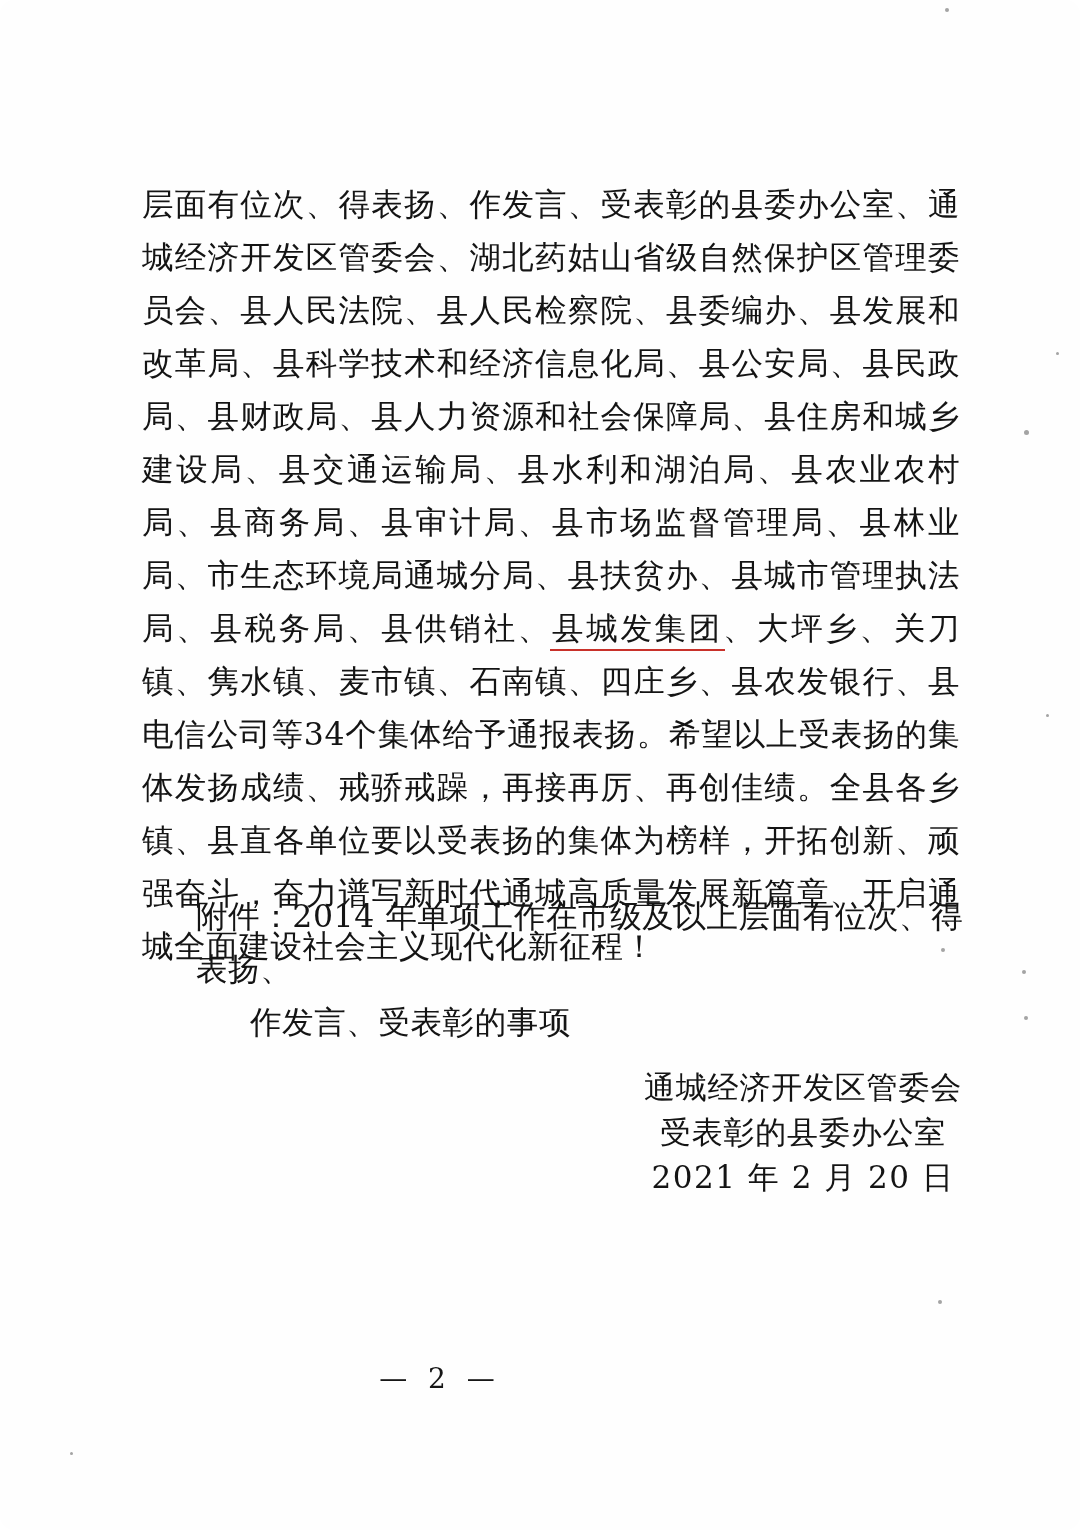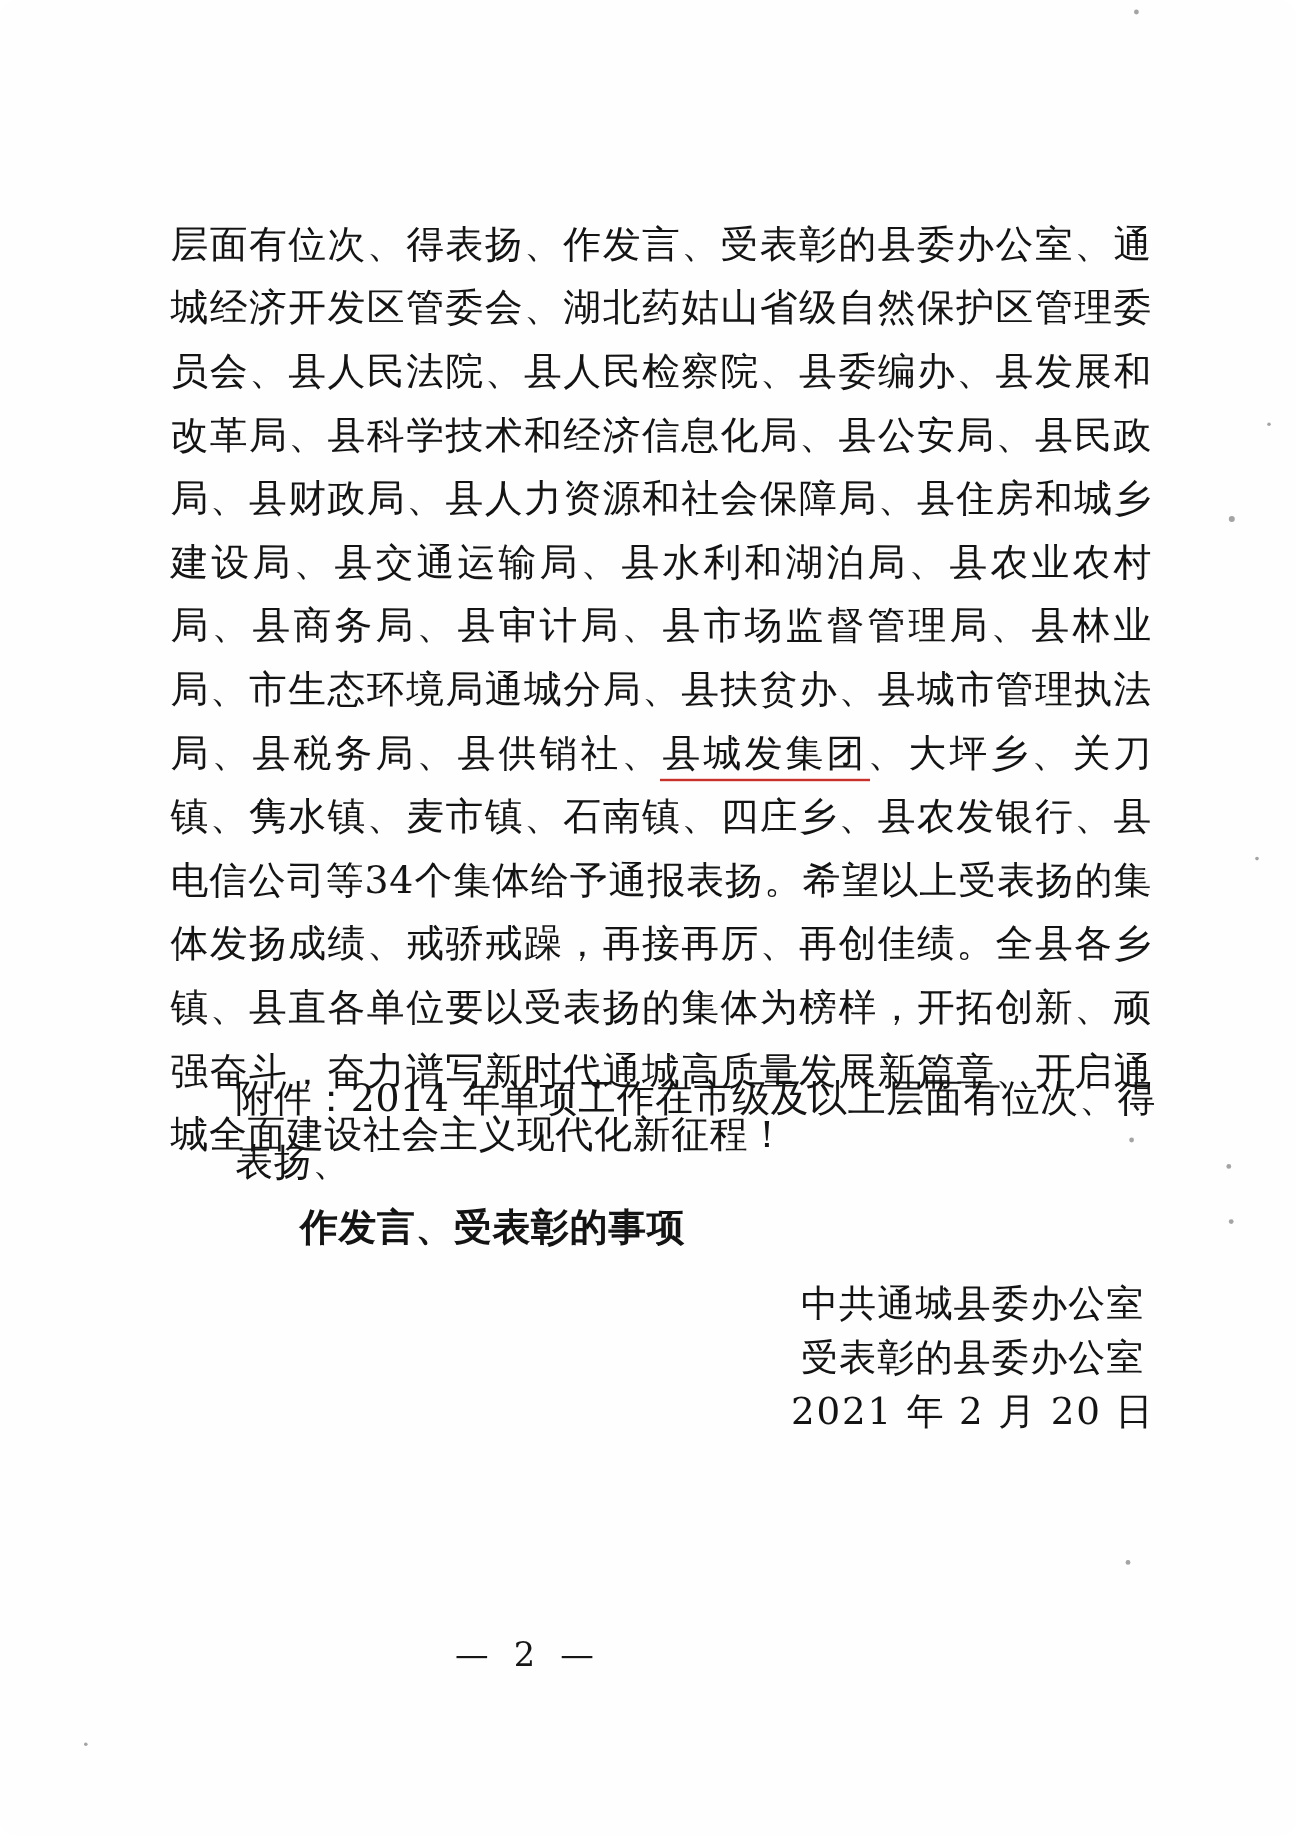--- a/index.html
+++ b/index.html
@@ -62,21 +62,20 @@
     left: 196px;
     top: 890px;
     width: 770px;
     font-size: 31.5px;
     line-height: 53px;
     letter-spacing: 0.6px;
     color: #141414;
   }
   .attachment .line2 {
     padding-left: 54px;
-    font-weight: bold;
   }
   .signature {
     position: absolute;
     right: 118px;
     top: 1065px;
     text-align: center;
     font-size: 31px;
     line-height: 45px;
     letter-spacing: 0.8px;
     color: #141414;
@@ -116,20 +115,20 @@
   <div class="body-text">
       <p><span>层面有位次、得表扬、作发言、受表彰的县委办公室、通城经济开发区管委会、湖北药姑山省级自然保护区管理委员会、县人民法院、县人民检察院、县委编办、县发展和改革局、县科学技术和经济信息化局、县公安局、县民政局、县财政局、县人力资源和社会保障局、县住房和城乡建设局、县交通运输局、县水利和湖泊局、县农业农村局、县商务局、县审计局、县市场监督管理局、县林业局、市生态环境局通城分局、县扶贫办、县城市管理执法局、县税务局、县供销社、</span><span class="hl">县城发集团</span><span>、大坪乡、关刀镇、隽水镇、麦市镇、石南镇、四庄乡、县农发银行、县电信公司等34个集体给予通报表扬。希望以上受表扬的集体发扬成绩、戒骄戒躁，再接再厉、再创佳绩。全县各乡镇、县直各单位要以受表扬的集体为榜样，开拓创新、顽强奋斗，奋力谱写新时代通城高质量发展新篇章、开启通城全面建设社会主义现代化新征程！</span></p>
     </div>
 
   <div class="attachment">
     <div class="line1">附件：2014 年单项工作在市级及以上层面有位次、得表扬、</div>
     <div class="line2">作发言、受表彰的事项</div>
   </div>
 
   <div class="signature">
-    <div>中共通城县委办公室</div>
+    <div>通城经济开发区管委会</div>
     <div>受表彰的县委办公室</div>
     <div class="sig-date">2021 年 2 月 20 日</div>
   </div>
 
   <div class="page-number">— 2 —</div>
 
 </div>
 
 </body></html>

